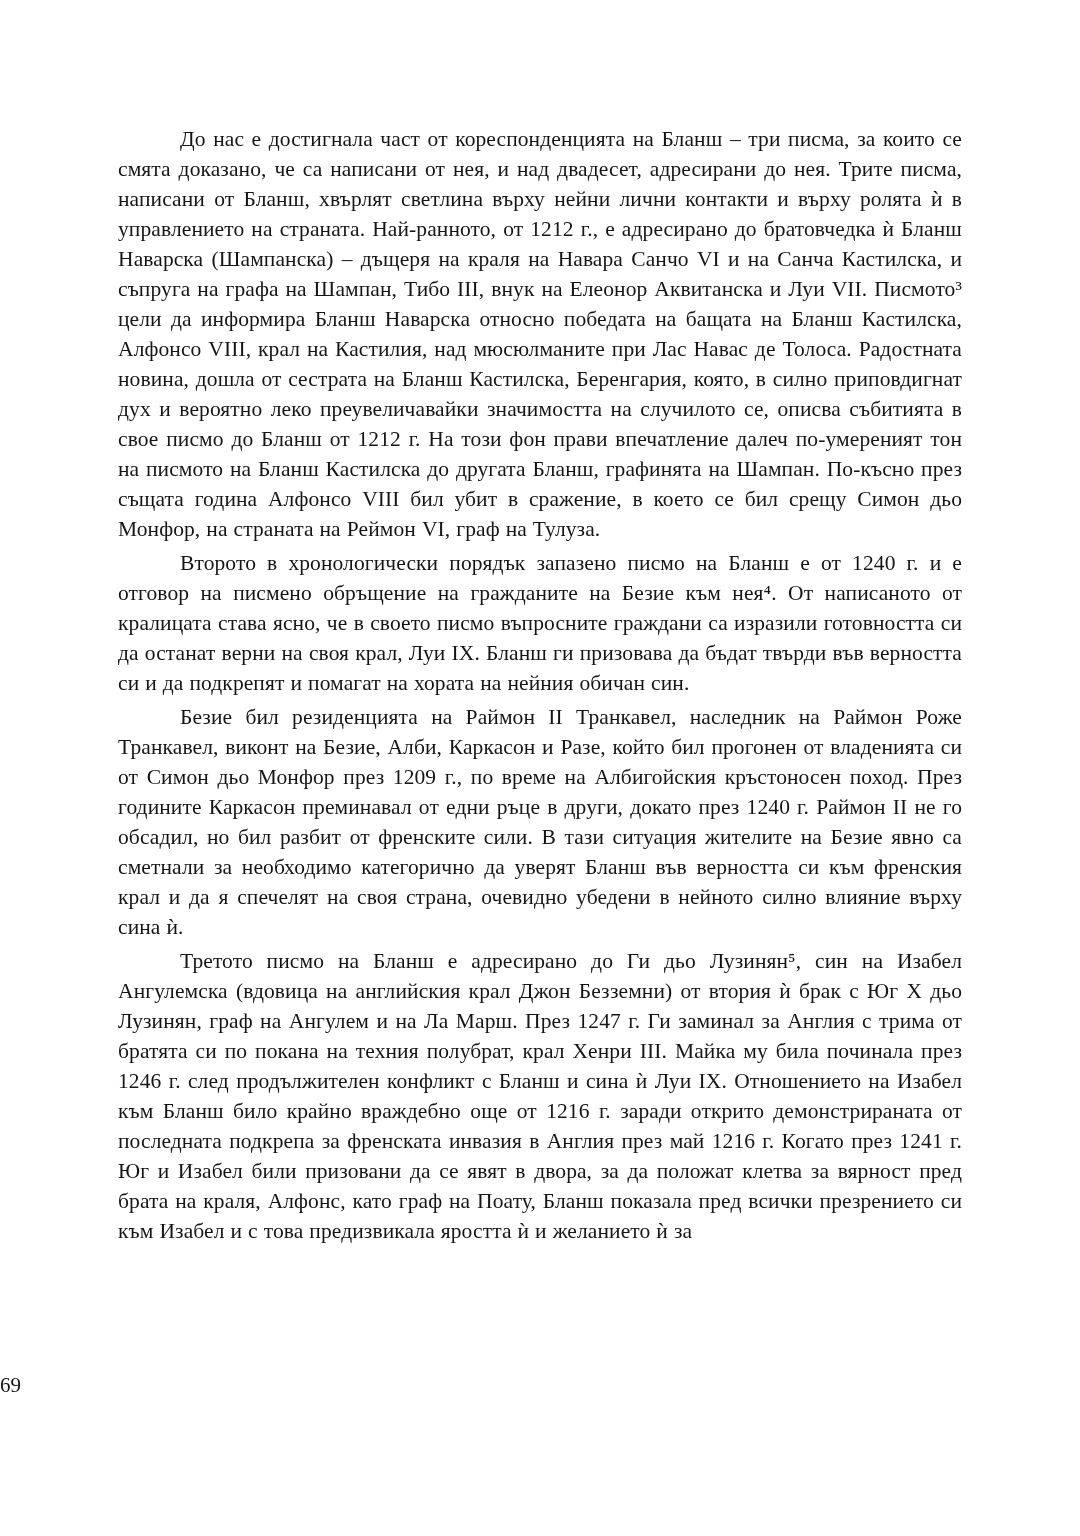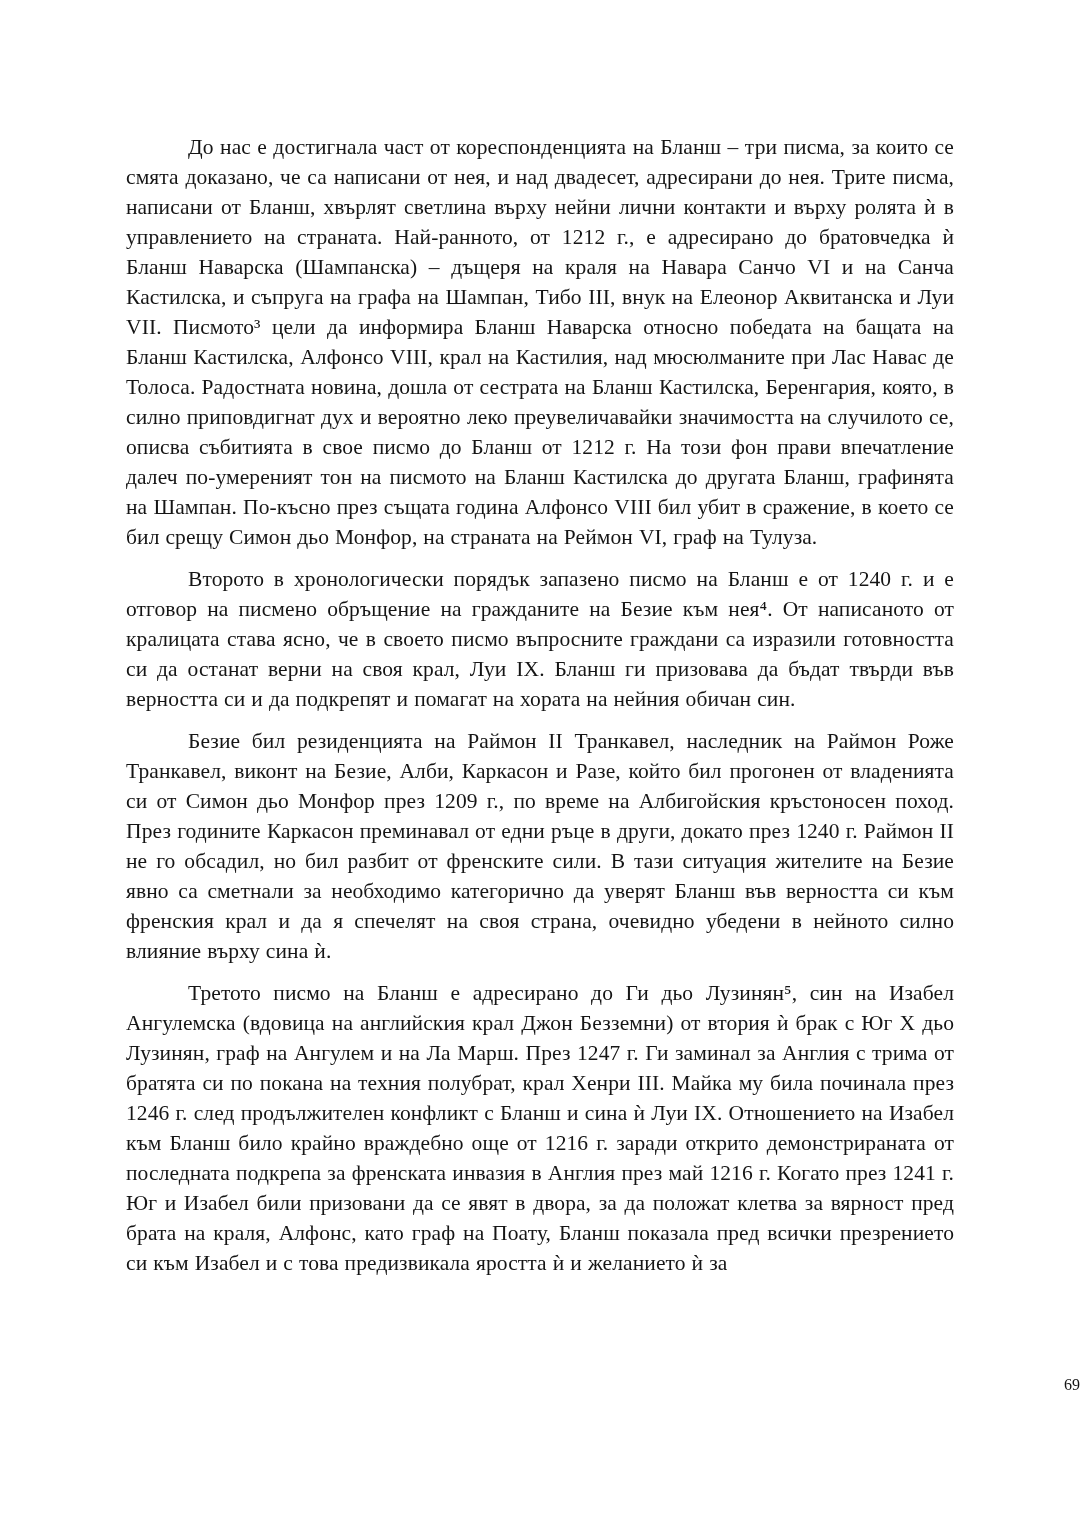--- a/index.html
+++ b/index.html
@@ -15,35 +15,35 @@
     color: #151515;
     overflow: hidden;
   }
   .page {
     position: absolute;
     top: 120px;
     left: 114px;
     width: 852px;
   }
   .page p {
-    margin: 12px;
+    margin: 4px;
     font-size: 21.5px;
     line-height: 30px;
     text-align: justify;
     text-indent: 62px;
     letter-spacing: 0.1px;
     word-spacing: 0.5px;
   }
   .page-number {
     position: absolute;
     top: 1372px;
     left: 0;
     width: 1080px;
-    text-align: right;
-    font-size: 16px;
+    text-align: left;
+    font-size: 21px;
     line-height: 26px;
     color: #151515;
   }
 </style>
 </head>
 <body>
 
 <div class="page">
   <p>До нас е достигнала част от кореспонденцията на Бланш – три писма, за които се смята доказано, че са написани от нея, и над двадесет, адресирани до нея. Трите писма, написани от Бланш, хвърлят светлина върху нейни лични контакти и върху ролята ѝ в управлението на страната. Най-ранното, от 1212 г., е адресирано до братовчедка ѝ Бланш Наварска (Шампанска) – дъщеря на краля на Навара Санчо VI и на Санча Кастилска, и съпруга на графа на Шампан, Тибо III, внук на Елеонор Аквитанска и Луи VII. Писмото³ цели да информира Бланш Наварска относно победата на бащата на Бланш Кастилска, Алфонсо VIII, крал на Кастилия, над мюсюлманите при Лас Навас де Толоса. Радостната новина, дошла от сестрата на Бланш Кастилска, Беренгария, която, в силно приповдигнат дух и вероятно леко преувеличавайки значимостта на случилото се, описва събитията в свое писмо до Бланш от 1212 г. На този фон прави впечатление далеч по-умереният тон на писмото на Бланш Кастилска до другата Бланш, графинята на Шампан. По-късно през същата година Алфонсо VIII бил убит в сражение, в което се бил срещу Симон дьо Монфор, на страната на Реймон VI, граф на Тулуза.</p>
   <p>Второто в хронологически порядък запазено писмо на Бланш е от 1240 г. и е отговор на писмено обръщение на гражданите на Безие към нея⁴. От написаното от кралицата става ясно, че в своето писмо въпросните граждани са изразили готовността си да останат верни на своя крал, Луи IX. Бланш ги призовава да бъдат твърди във верността си и да подкрепят и помагат на хората на нейния обичан син.</p>

